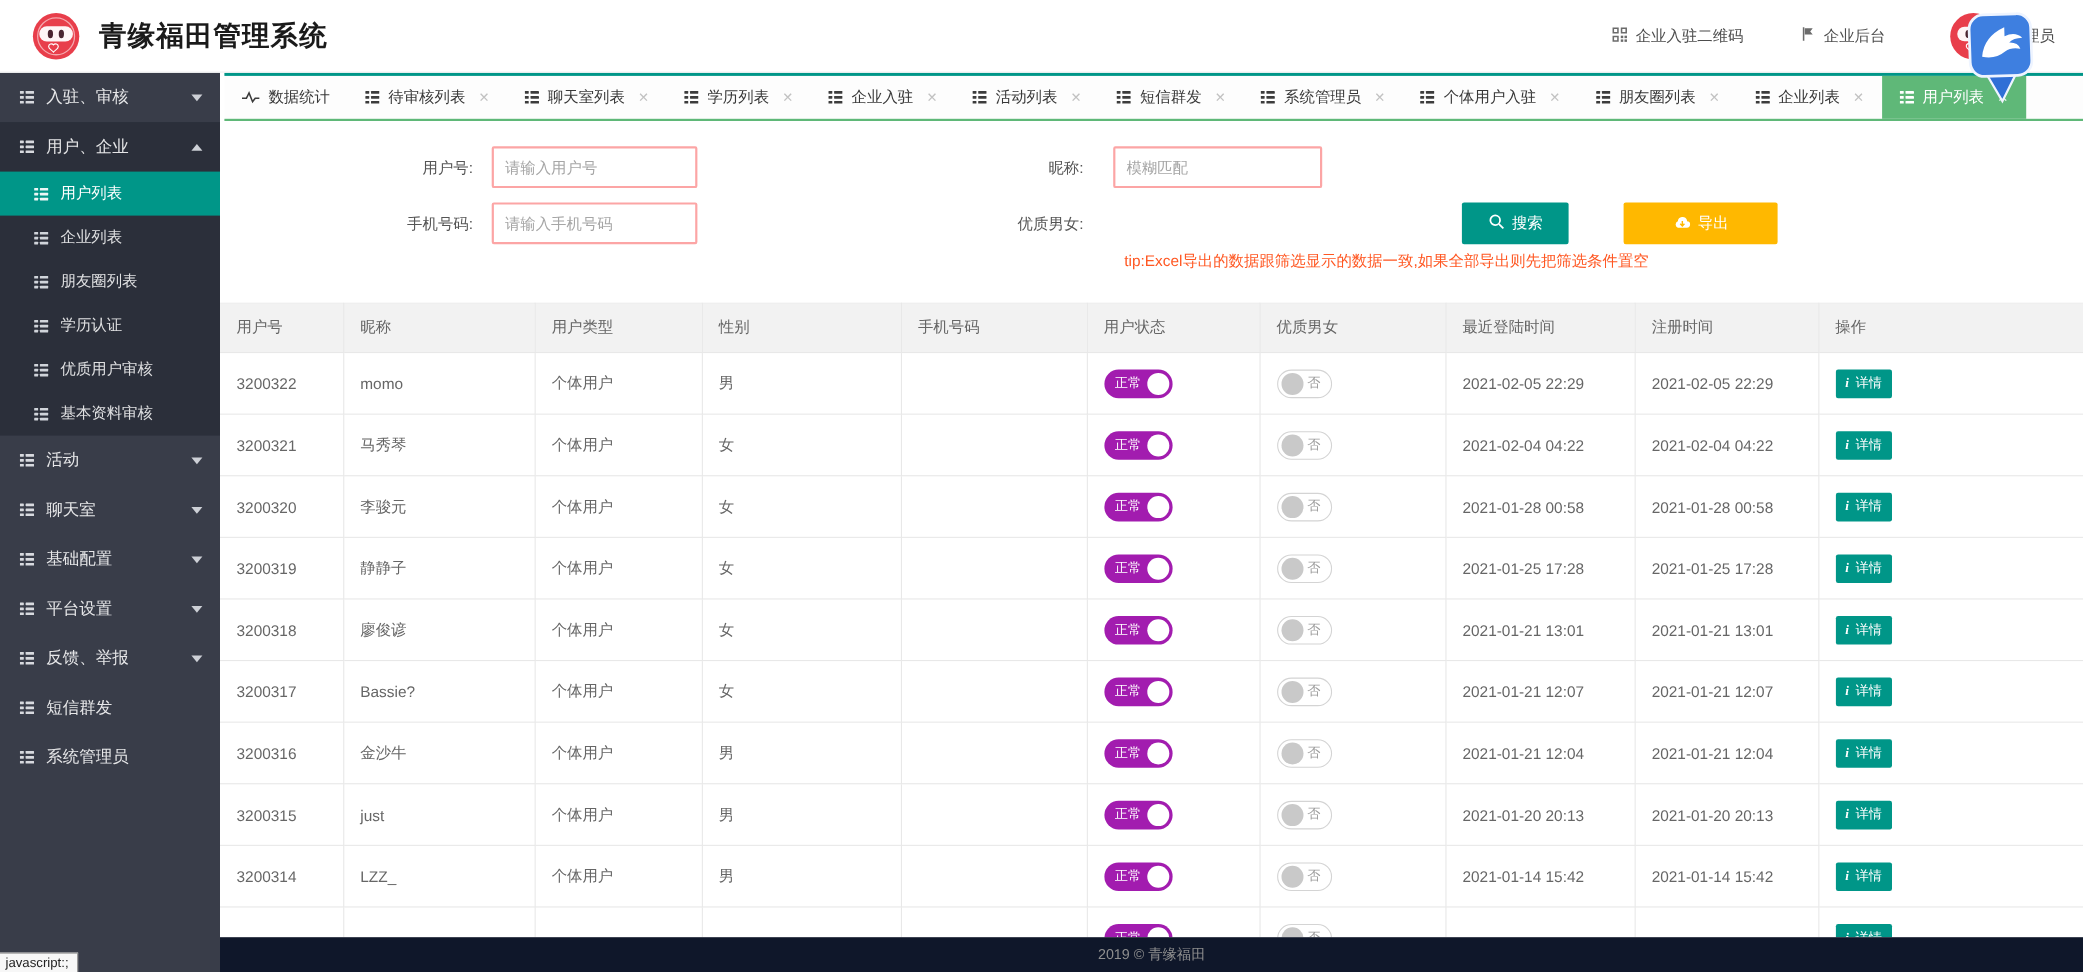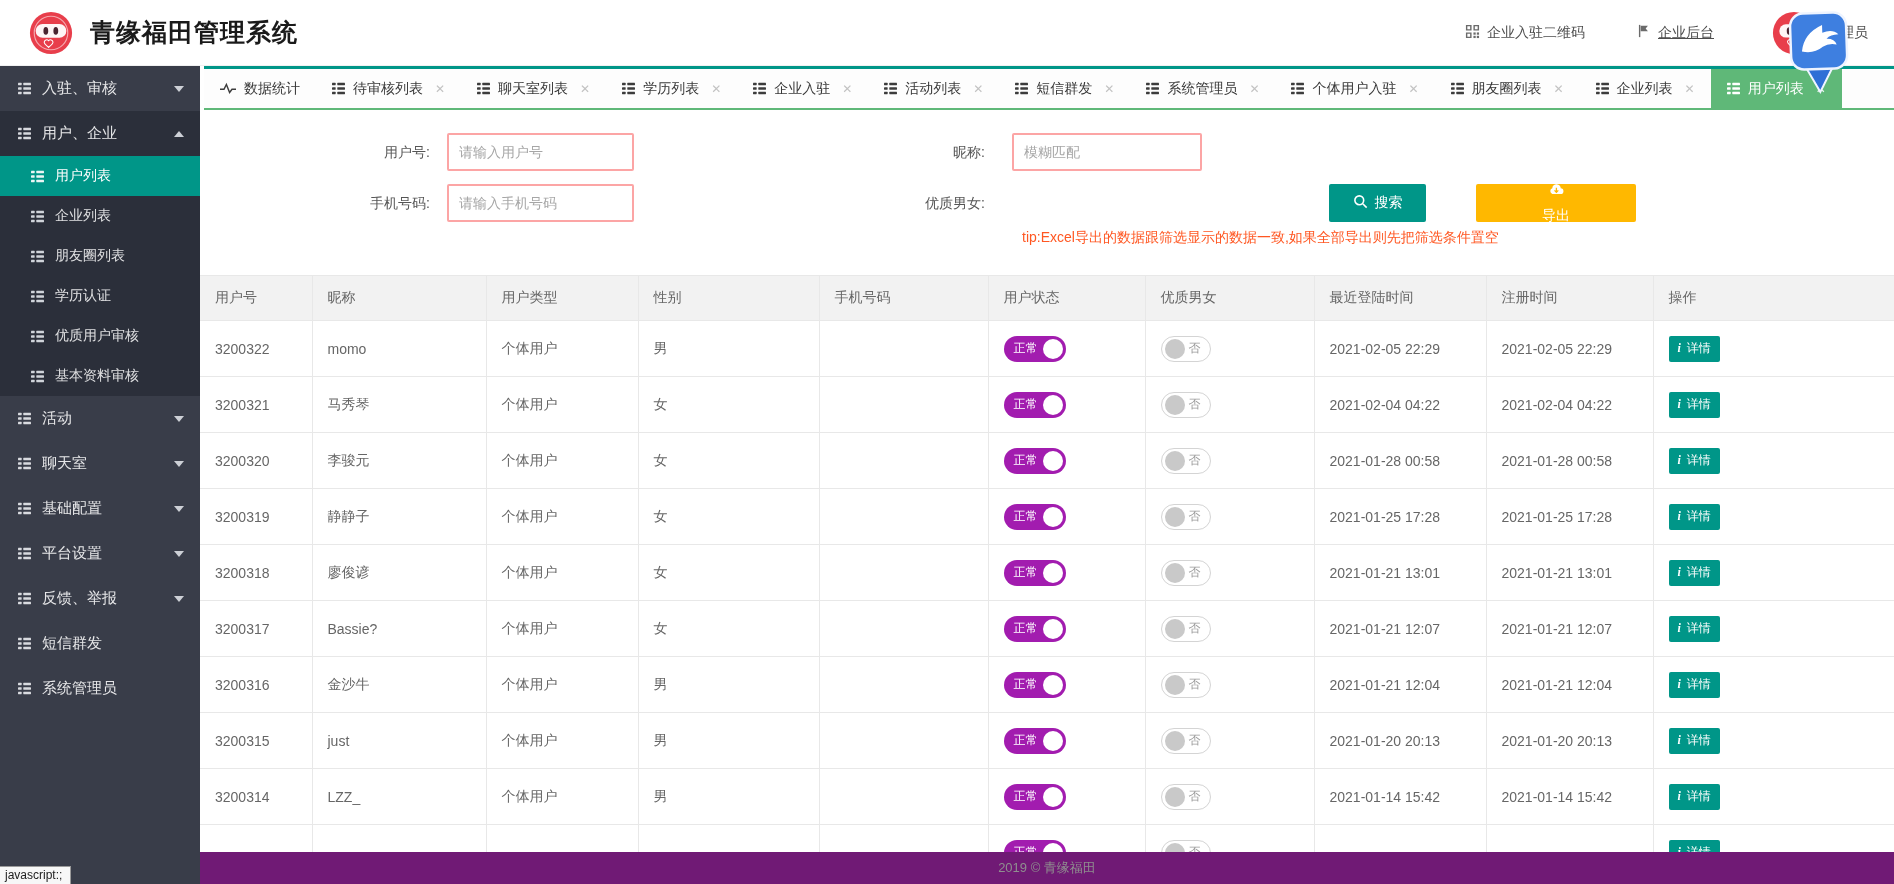--- a/index.html
+++ b/index.html
@@ -18,21 +18,21 @@
   }
   
   .header{
     position:absolute;left:0;top:0;width:1894px;height:66px;background:#fff;
     display:flex;align-items:center;padding:0 26px 0 28px;border-bottom:1px solid #f1f1f1;z-index:5;
   }
   .logo{width:46px;height:46px;flex:0 0 auto;}
   .app-title{margin-left:16px;font-size:25px;font-weight:bold;color:#1a1a1a;letter-spacing:1px;}
   .header-right{margin-left:auto;display:flex;align-items:center;}
   .hlink{display:flex;align-items:center;gap:7px;color:#4d4d4d;font-size:14px;cursor:pointer;}
-  .hlink + .hlink{margin-left:52px;text-decoration:underline;}
+  .hlink + .hlink{margin-left:52px;}
   .avatar{width:44px;height:44px;border-radius:50%;margin-left:58px;overflow:hidden;flex:0 0 auto;}
   .admin-name{margin-left:10px;font-size:14px;color:#4d4d4d;}
   
   .bird-widget{position:absolute;left:1788px;top:10px;width:62px;height:86px;z-index:40;transform:rotate(-2deg);}
   
   .sidebar{position:absolute;left:0;top:66px;width:200px;height:818px;background:var(--sidebar);z-index:4;}
   .side-item{
     height:45px;display:flex;align-items:center;padding:0 18px;position:relative;
     color:rgba(255,255,255,.88);font-size:15px;cursor:pointer;
   }
@@ -68,21 +68,21 @@
     position:absolute;height:38px;border:1px solid #e3e3e3;border-radius:2px;background:#fff;
     display:flex;align-items:center;padding:0 10px;font-size:14px;color:#999;cursor:pointer;
   }
   .select-caret{position:absolute;right:12px;width:0;height:0;border-left:5px solid transparent;border-right:5px solid transparent;border-top:6px solid #c2c2c2;}
   .btn{
     position:absolute;height:38px;border:none;border-radius:2px;color:#fff;font-size:14px;
     display:inline-flex;align-items:center;justify-content:center;gap:7px;cursor:pointer;
     font-family:Liberation Sans, sans-serif;
   }
   .btn-search{left:1129px;top:74px;width:97px;background:var(--accent);}
-  .btn-export{left:1276px;top:74px;width:160px;background:var(--amber);flex-direction:column;}
+  .btn-export{left:1276px;top:74px;width:140px;background:var(--amber);}
   .tip{position:absolute;left:822px;top:119px;font-size:14px;color:var(--tip);}
   
   .table-wrap{position:absolute;left:0;top:165px;width:1694px;height:577px;overflow:hidden;}
   table{border-collapse:collapse;table-layout:fixed;width:1694px;}
   th{
     height:45px;background:#f2f2f2;font-weight:normal;text-align:left;color:#666;
     padding:0 15px;font-size:14px;border:1px solid #e8e8e8;
   }
   td{
     height:56px;background:#fff;color:#666;padding:0 15px;font-size:14px;
@@ -97,21 +97,21 @@
   .sw-off{display:inline-flex;align-items:center;justify-content:flex-end;width:50px;height:26px;border-radius:14px;background:#fff;border:1px solid #d4d4d4;position:relative;cursor:pointer;}
   .sw-off .sw-txt{color:#9c9c9c;font-size:12px;margin-right:9px;}
   .sw-off .sw-knob{position:absolute;left:3px;top:2px;width:20px;height:20px;border-radius:50%;background:#c9c9c9;}
   .btn-detail{
     display:inline-flex;align-items:center;gap:6px;height:26px;padding:0 9px;border:none;border-radius:2px;
     background:var(--accent);color:#fff;font-size:12px;cursor:pointer;font-family:inherit;
   }
   .btn-detail .i-glyph{font-family:"Liberation Serif",serif;font-style:italic;font-weight:bold;font-size:12px;}
   
   .footer{
-    position:absolute;left:0;top:742px;width:1694px;height:32px;background:#701a75;
+    position:absolute;left:0;top:742px;width:1694px;height:32px;background:#0f172a;
     display:flex;align-items:center;justify-content:center;color:#8f8f8f;font-size:13px;
   }
   
   .status-tip{
     position:absolute;left:0;bottom:0;background:#f7f7f7;border:1px solid #9a9a9a;border-left:none;border-bottom:none;
     padding:1px 8px 2px 5px;font-size:12px;color:#222;z-index:60;
   }
 </style>
 </head>
 <body>

